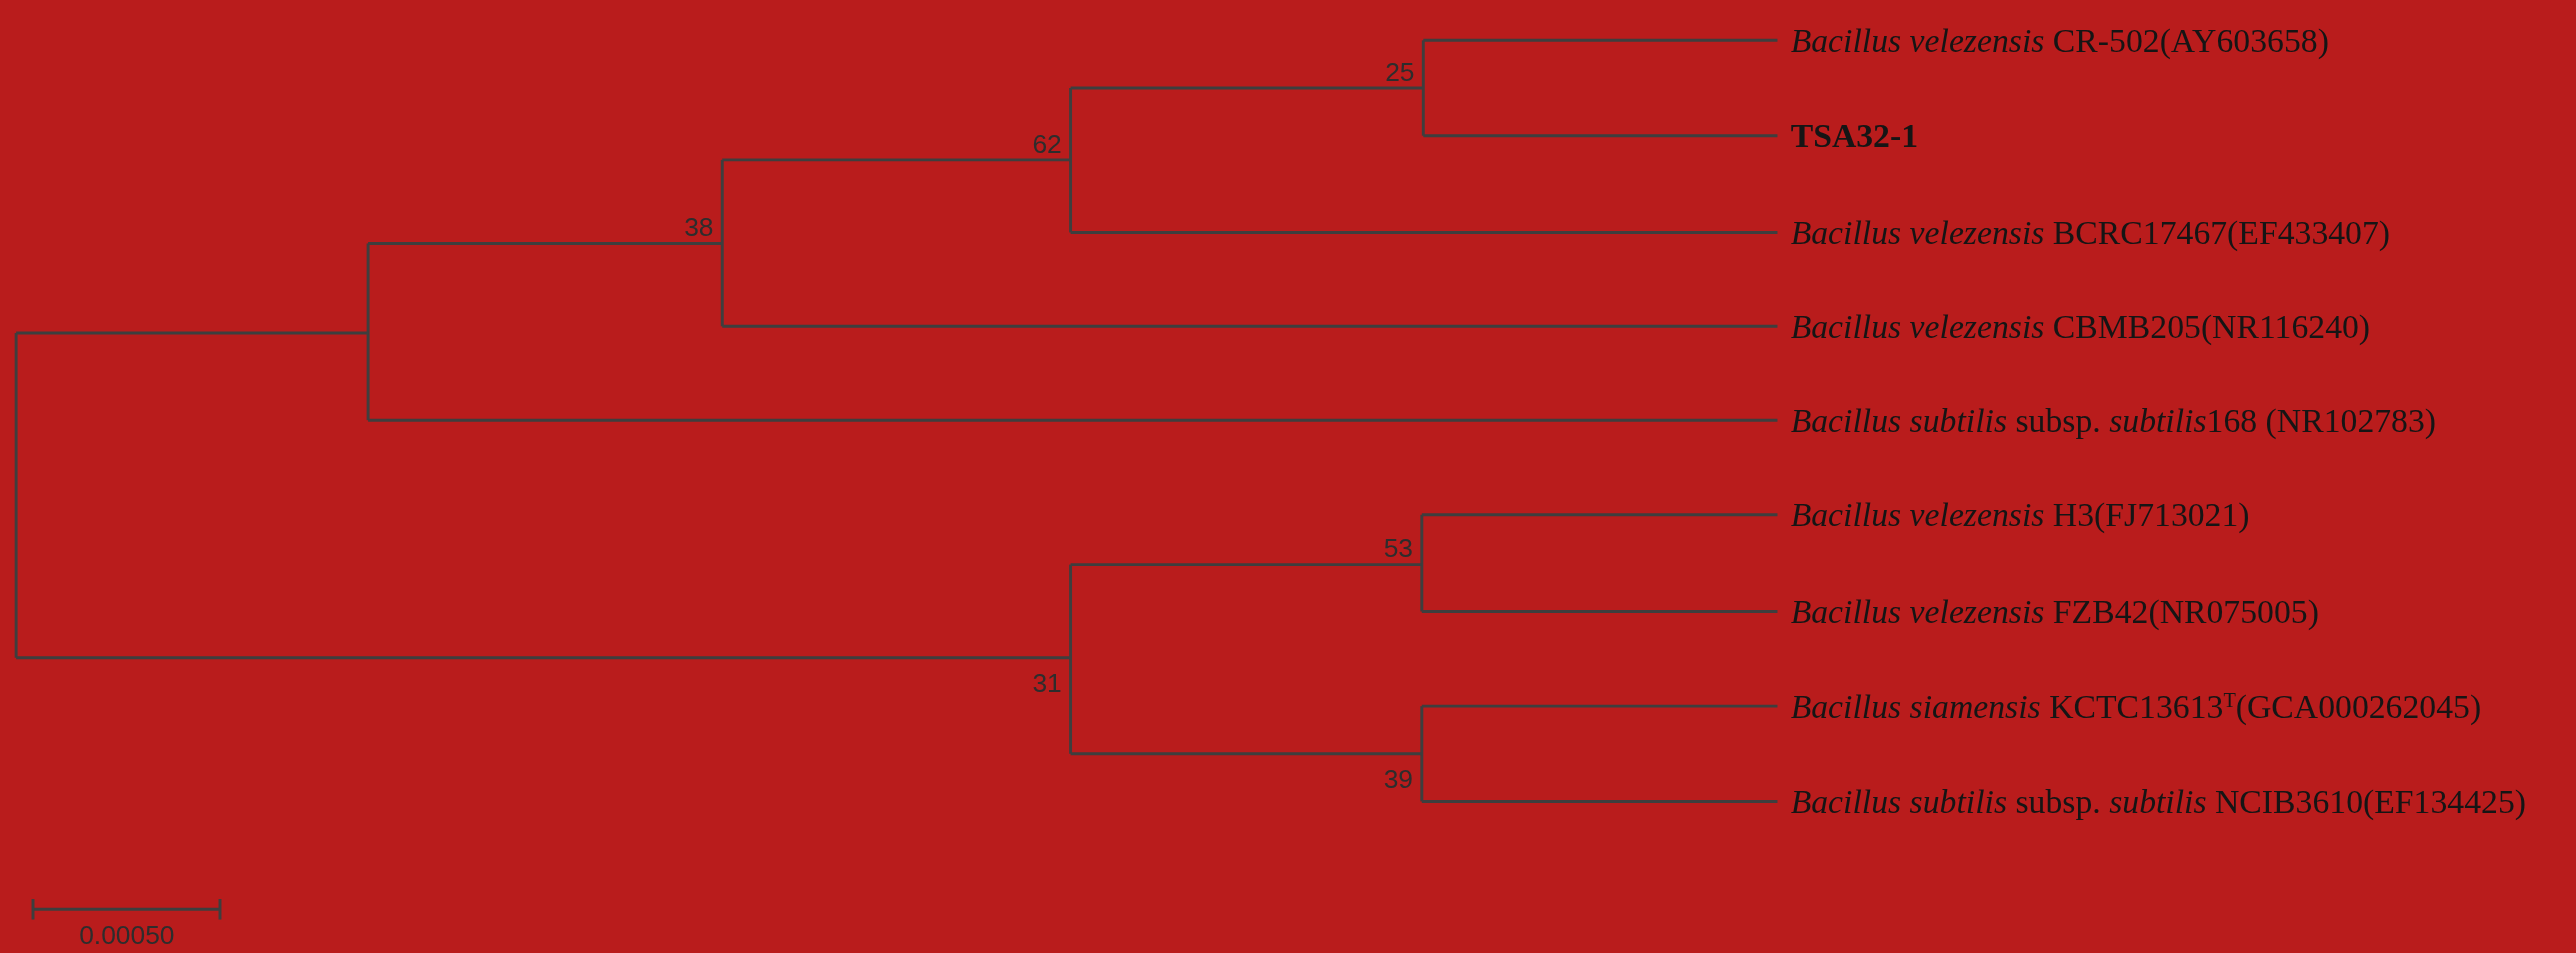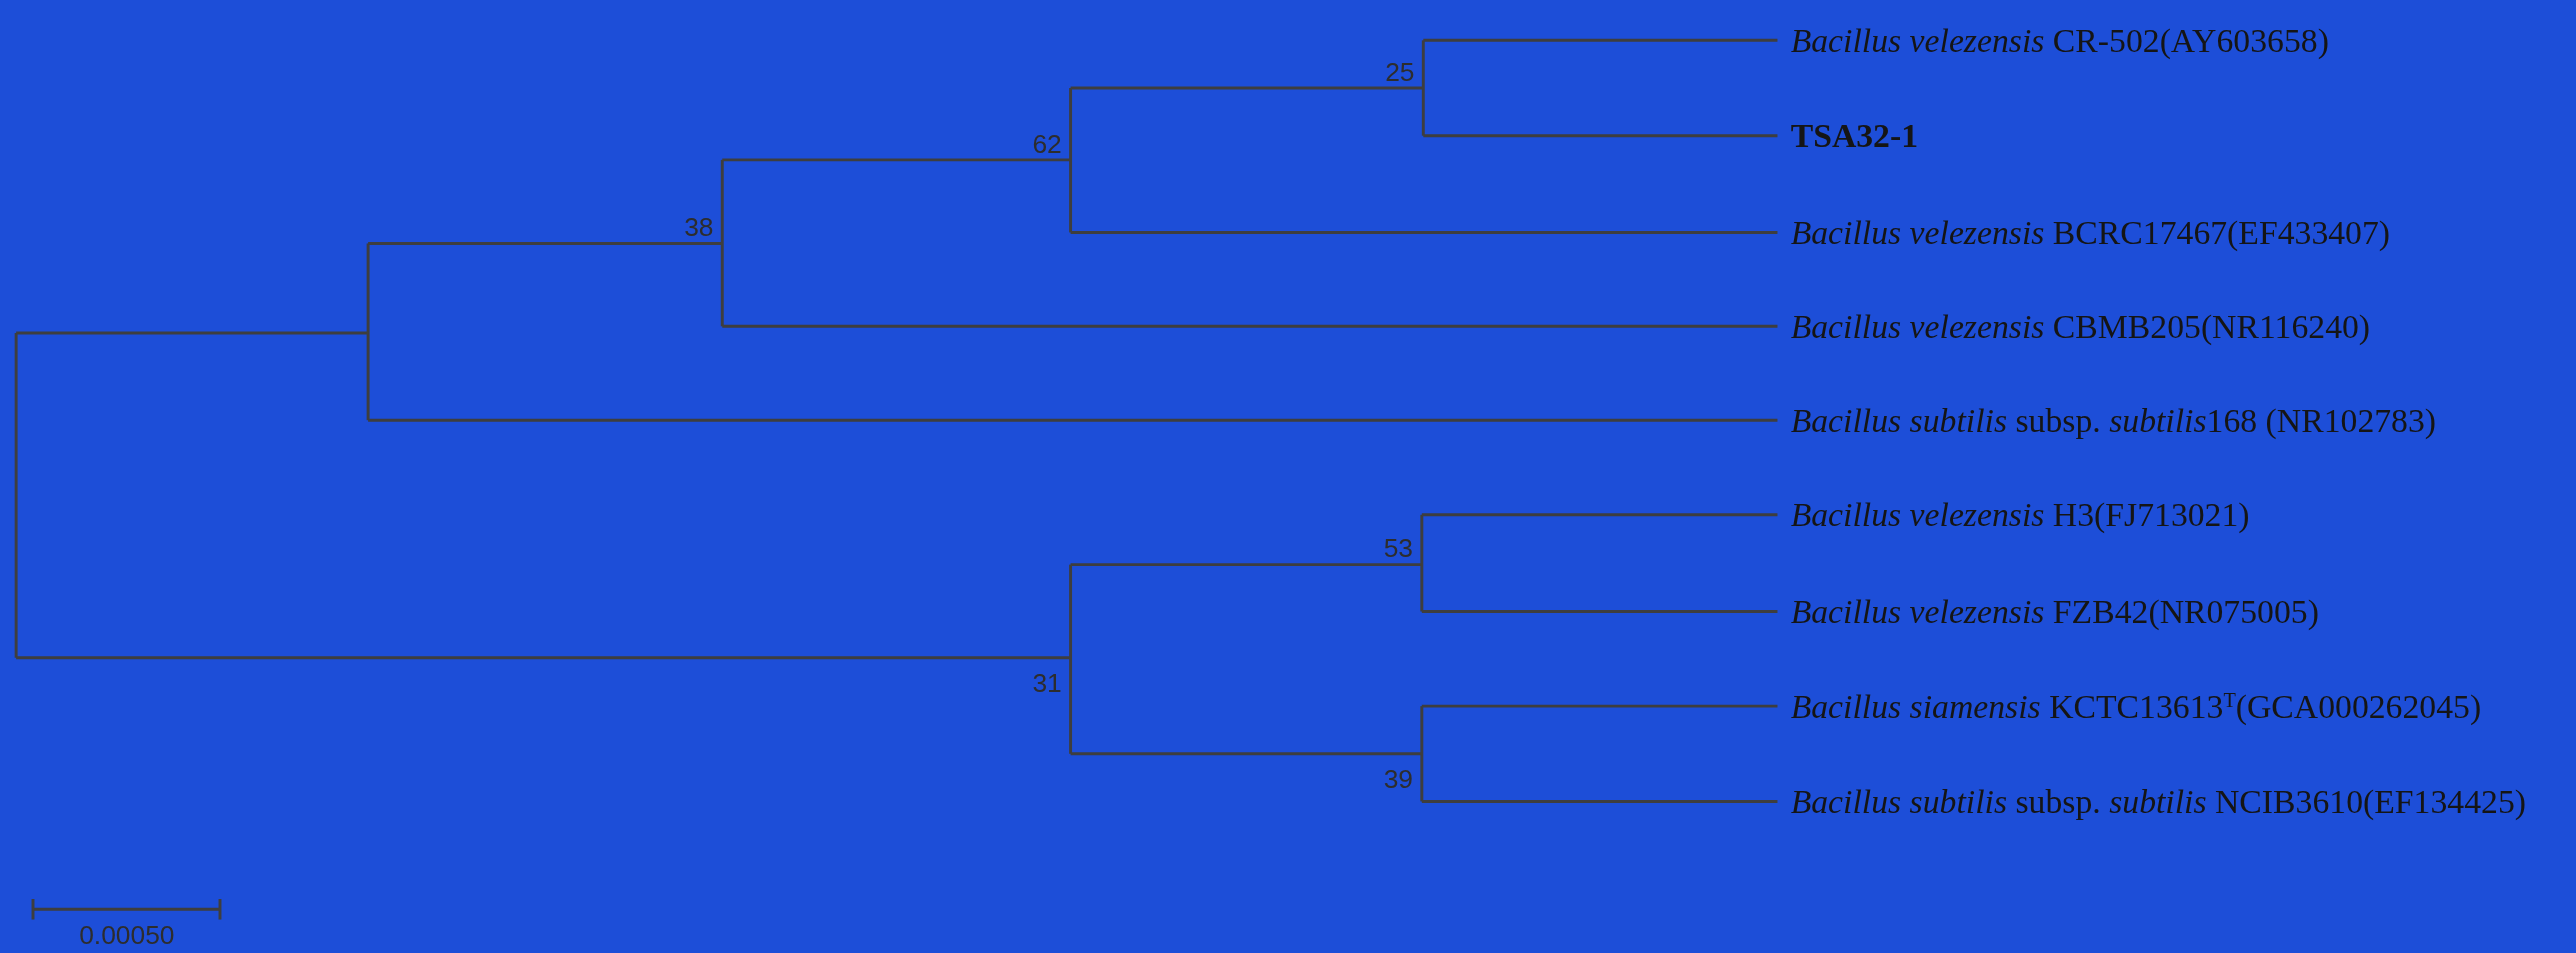--- a/index.html
+++ b/index.html
@@ -4,21 +4,21 @@
 <style>
   html, body {
     margin: 0;
     padding: 0;
     background: #ffffff;
   }
   .canvas {
     position: relative;
     width: 2576px;
     height: 954px;
-    background: #1d4ed8;
+    background: #b91c1c;
     overflow: hidden;
   }
   svg { display: block; }
   .branch {
     stroke: #3e3e3e;
     stroke-width: 4;
     fill: none;
   }
   .taxon-label {
     font-family: "Liberation Serif", "DejaVu Serif", serif;

